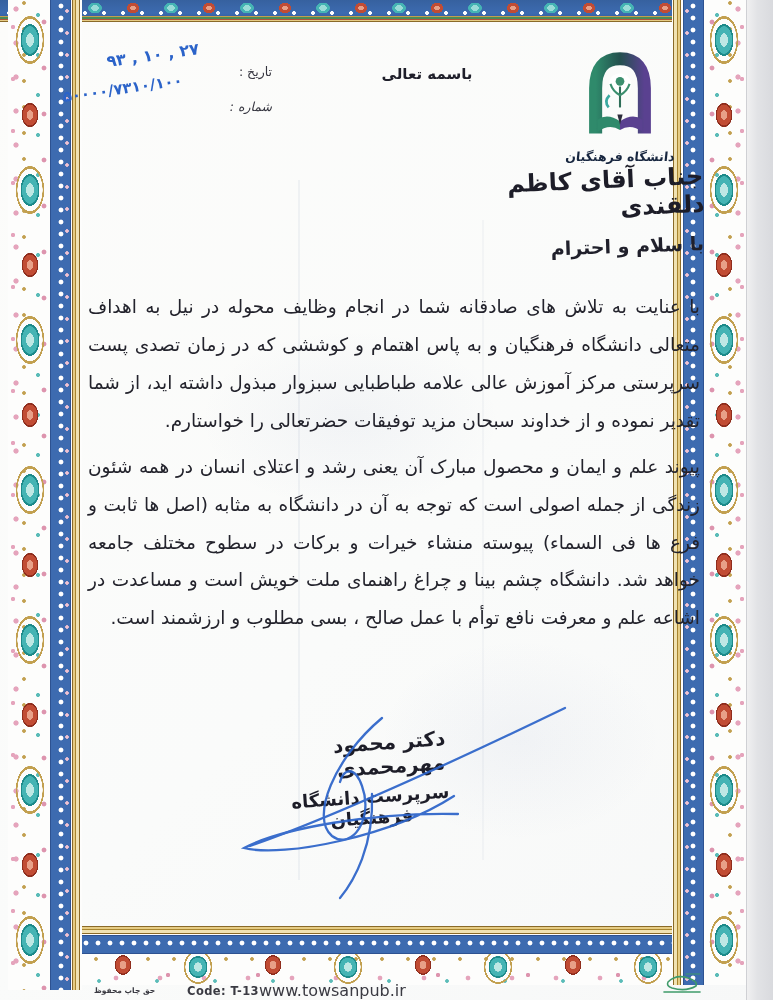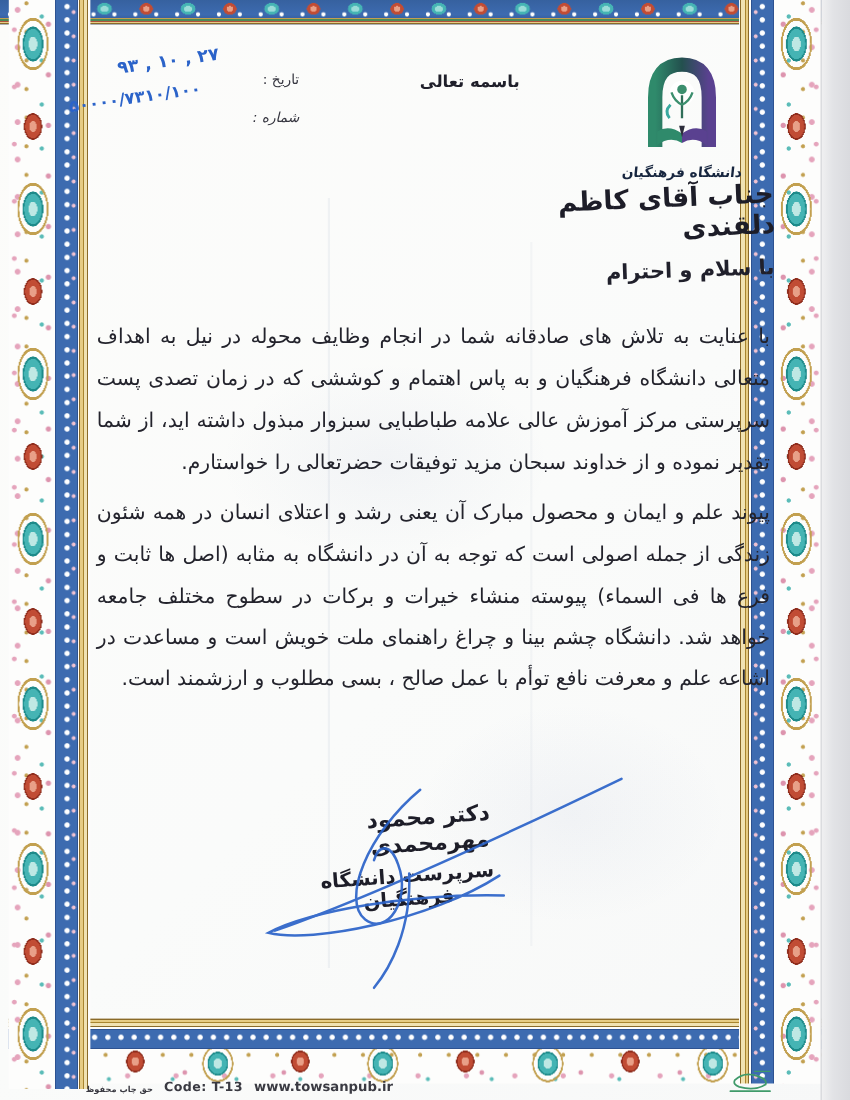--- a/index.html
+++ b/index.html
@@ -94,24 +94,24 @@
   .salutation{left:478px;top:236px;width:226px;text-align:right;font-size:19px;font-weight:700;
     transform:rotate(-2deg);color:#20202b;}
   .body-text{left:88px;top:288px;width:612px;text-align:justify;font-size:18.5px;line-height:2.05;
     font-weight:500;color:#23232c;}
   .body-text p{margin:0 0 8px 0;}
   .sig-name{left:288px;top:730px;width:204px;text-align:center;font-size:20px;font-weight:700;
     transform:rotate(-4deg);color:#1d1d28;}
   .sig-title{left:262px;top:786px;width:218px;text-align:center;font-size:18px;font-weight:700;
     transform:rotate(-4deg);color:#1d1d28;}
   .sig-svg{position:absolute;left:222px;top:696px;z-index:5;}
-  .footer{left:78px;top:981px;direction:ltr;display:flex;align-items:flex-end;gap:10px;color:#3a3a42;}
+  .footer{left:94px;top:981px;direction:ltr;display:flex;align-items:center;color:#3a3a42;}
   .footer .rights{font-size:7.5px;font-weight:700;}
-  .footer .code{font-size:11.5px;font-weight:700;letter-spacing:.4px;}
-  .footer .site{font-size:12px;font-weight:700;}
+  .footer .code{font-size:11.5px;font-weight:700;letter-spacing:.4px;margin-left:32px;}
+  .footer .site{font-size:16px;font-weight:400;}
   .stamp{position:absolute;left:656px;top:970px;z-index:5;}
 </style>
 </head>
 <body>
 
 <div class="scan">
 
   <div class="b-top"></div>
   <div class="b-bottom"></div>
   <div class="b-left"></div>

